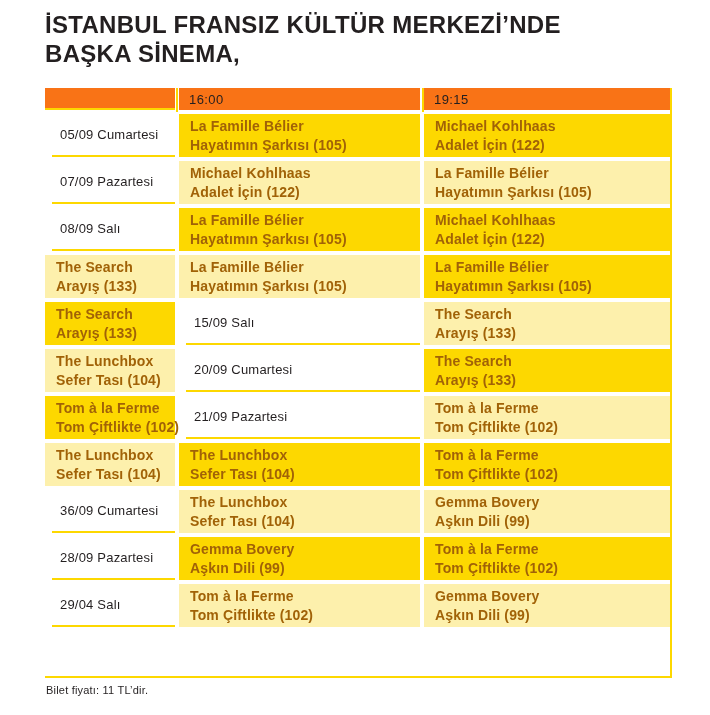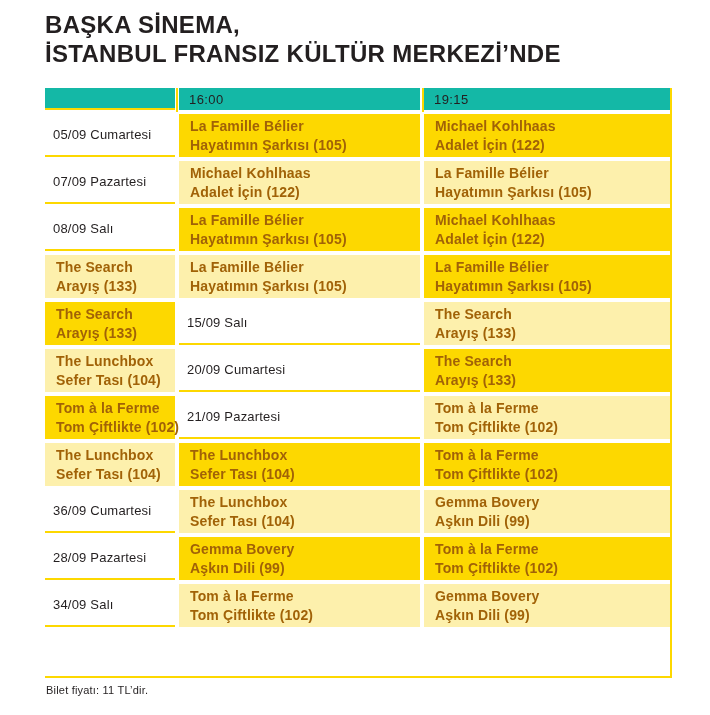--- a/index.html
+++ b/index.html
@@ -33,21 +33,21 @@
   .schedule {
     position: absolute;
     left: 45px; top: 88px;
     width: 625px;
     display: grid;
     grid-template-columns: 130px 241px 246px;
     grid-template-rows: 22px repeat(12, 43px);
     gap: 4px;
   }
   .hcell {
-    background: #14b8a6;
+    background: #f97316;
     display: flex;
     align-items: center;
     padding-left: 10px;
     font-size: 13px;
     letter-spacing: 0.4px;
     color: var(--ink);
   }
   .hdate {
     border-bottom: 2px solid var(--bright);
     padding-left: 8px;
@@ -55,20 +55,21 @@
   .date-cell {
     background: #ffffff;
     border-bottom: 2px solid var(--bright);
     display: flex;
     align-items: center;
     padding-left: 8px;
     font-size: 13px;
     letter-spacing: 0.2px;
     color: var(--ink);
     white-space: nowrap;
+    margin-left: 7px;
   }
   .movie-cell {
     display: flex;
     flex-direction: column;
     justify-content: center;
     padding-left: 11px;
     font-weight: bold;
     font-size: 14px;
     line-height: 19px;
     letter-spacing: 0.15px;
@@ -99,22 +100,22 @@
     letter-spacing: 0.2px;
     color: var(--ink);
   }
 </style>
 </head>
 <body>
 
 <div class="page">
 
   <div class="title">
+    <div>İSTANBUL FRANSIZ KÜLTÜR MERKEZİ’NDE</div>
     <div>BAŞKA SİNEMA,</div>
-    <div>İSTANBUL FRANSIZ KÜLTÜR MERKEZİ’NDE</div>
   </div>
 
   <div class="schedule">
     <div class="hcell hdate"></div>
     <div class="hcell">16:00</div>
     <div class="hcell">19:15</div>
 
     <div class="lines">
       <div class="vline v1"></div>
       <div class="vline v2"></div>
@@ -210,21 +211,21 @@
       </div>
       <div class="date-cell">28/09 Pazartesi</div>
       <div class="movie-cell bright">
         <div class="movie-title">Gemma Bovery</div>
         <div class="movie-subtitle">Aşkın Dili (99)</div>
       </div>
       <div class="movie-cell bright">
         <div class="movie-title">Tom à la Ferme</div>
         <div class="movie-subtitle">Tom Çiftlikte (102)</div>
       </div>
-      <div class="date-cell">34/09 Salı</div>
+      <div class="date-cell">29/04 Salı</div>
       <div class="movie-cell pale">
         <div class="movie-title">Tom à la Ferme</div>
         <div class="movie-subtitle">Tom Çiftlikte (102)</div>
       </div>
       <div class="movie-cell pale">
         <div class="movie-title">Gemma Bovery</div>
         <div class="movie-subtitle">Aşkın Dili (99)</div>
       </div>
     </div>
 

